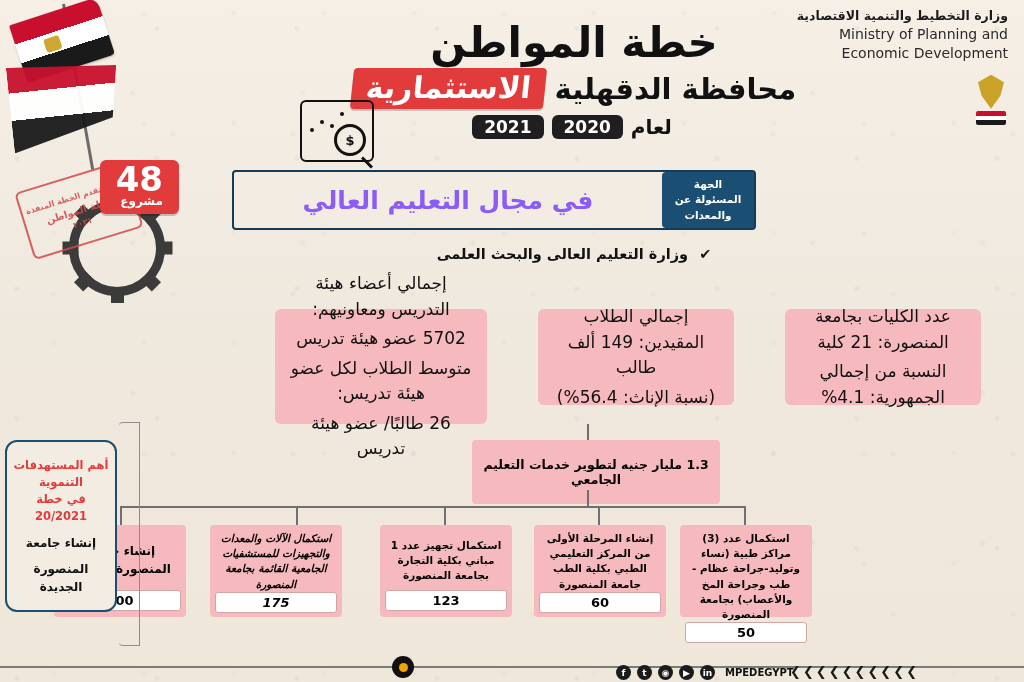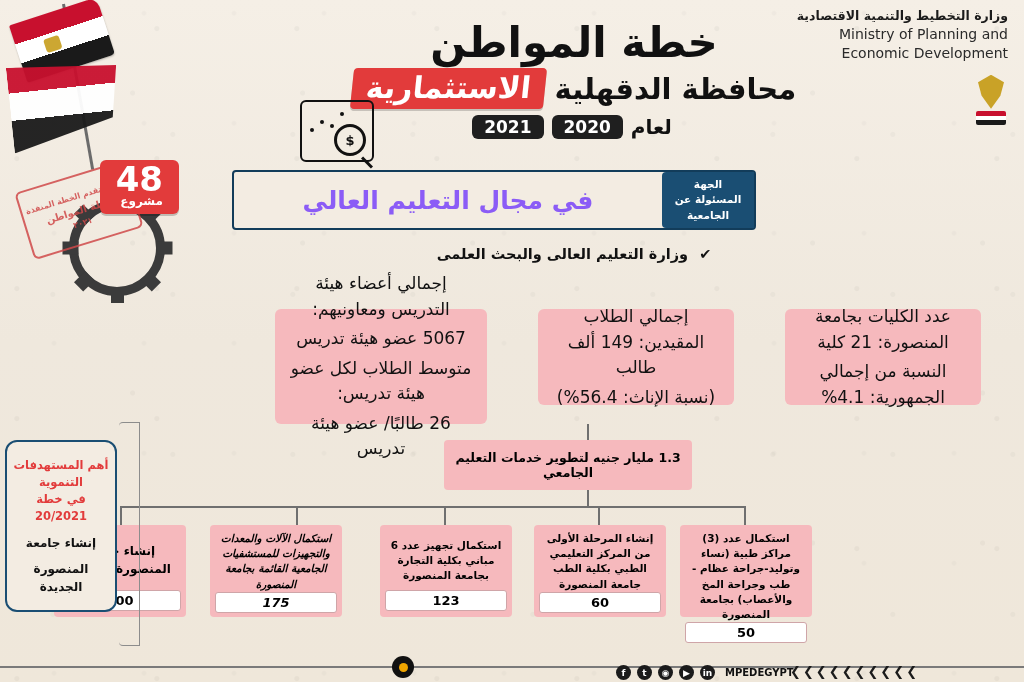--- a/index.html
+++ b/index.html
@@ -90,21 +90,21 @@
 
   
   .card{position:absolute;background:#f6b9bd;border-radius:6px;color:#111;
     display:flex;flex-direction:column;align-items:center;justify-content:center;text-align:center;padding:8px 10px;box-sizing:border-box;}
   .card p{margin:2px 0;font-size:17px;line-height:1.5;}
   #info-1{right:43px;top:309px;width:196px;height:96px;}
   #info-2{right:290px;top:309px;width:196px;height:96px;}
   #info-3{right:537px;top:309px;width:212px;height:115px;}
 
   
-  .root{position:absolute;right:332px;top:440px;width:248px;height:50px;background:#f6b9bd;border-radius:4px;
+  .root{position:absolute;right:304px;top:440px;width:248px;height:64px;background:#f6b9bd;border-radius:4px;
     display:flex;align-items:center;justify-content:center;text-align:center;font-size:12.5px;font-weight:bold;padding:16px 8px;box-sizing:border-box;}
   .conn{position:absolute;background:#6f6f6f;}
 
   .leaf{position:absolute;top:525px;width:132px;height:92px;background:#f6b9bd;border-radius:4px;
     display:flex;flex-direction:column;align-items:center;justify-content:flex-start;text-align:center;padding:6px 6px 0;box-sizing:border-box;}
   .leaf .ltxt{font-size:10.5px;line-height:1.45;font-weight:bold;flex:1;display:flex;align-items:center;justify-content:center;}
   .leaf .val{width:100%;background:#fff;border:1px solid #cfa5a8;border-radius:3px;font-size:13px;font-weight:bold;padding:2px 0;margin-bottom:6px;}
   #leaf-1{right:212px;}
   #leaf-2{right:358px;}
   #leaf-3{right:512px;}
@@ -200,40 +200,40 @@
   <div class="stamp">
     <div>مصر تتقدم الخطة المنفذة</div>
     <div class="big">خطة المواطن</div>
     <div>٢٠٢١</div>
   </div>
 
   <div class="sector">
     <div class="tag">
       <span>الجهة</span>
       <span>المسئولة عن</span>
-      <span>الجامعية</span>
+      <span>والمعدات</span>
     </div>
     <div class="name">في مجال التعليم العالي</div>
   </div>
   <div class="entity">
     <span class="chk">✔</span>
     <span>وزارة التعليم العالى والبحث العلمى</span>
   </div>
 
   <div class="card" id="info-1">
     <p>عدد الكليات بجامعة المنصورة: 21 كلية</p>
     <p>النسبة من إجمالي الجمهورية: 4.1%</p>
   </div>
   <div class="card" id="info-2">
     <p>إجمالي الطلاب المقيدين: 149 ألف طالب</p>
     <p>(نسبة الإناث: 56.4%)</p>
   </div>
   <div class="card" id="info-3">
     <p>إجمالي أعضاء هيئة التدريس ومعاونيهم:</p>
-    <p>5067 عضو هيئة تدريس</p>
+    <p>5702 عضو هيئة تدريس</p>
     <p>متوسط الطلاب لكل عضو هيئة تدريس:</p>
     <p>26 طالبًا/ عضو هيئة تدريس</p>
   </div>
 
   <div class="root">1.3 مليار جنيه لتطوير خدمات التعليم الجامعي</div>
 
   <div class="conn" style="right:435px;top:424px;width:2px;height:16px;"></div>
   <div class="conn" style="right:435px;top:490px;width:2px;height:16px;"></div>
   <div class="conn" style="right:278px;top:506px;width:626px;height:2px;"></div>
   <div class="conn" style="right:278px;top:506px;width:2px;height:19px;"></div>
@@ -244,21 +244,21 @@
 
   <div class="leaf" id="leaf-1">
     <div class="ltxt">استكمال عدد (3) مراكز طبية (نساء وتوليد-جراحة عظام - طب وجراحة المخ والأعصاب) بجامعة المنصورة</div>
     <div class="val">50</div>
   </div>
   <div class="leaf" id="leaf-2">
     <div class="ltxt">إنشاء المرحلة الأولى من المركز التعليمي الطبي بكلية الطب جامعة المنصورة</div>
     <div class="val">60</div>
   </div>
   <div class="leaf" id="leaf-3">
-    <div class="ltxt">استكمال تجهيز عدد 6 مباني بكلية التجارة بجامعة المنصورة</div>
+    <div class="ltxt">استكمال تجهيز عدد 1 مباني بكلية التجارة بجامعة المنصورة</div>
     <div class="val">123</div>
   </div>
   <div class="leaf" id="leaf-4">
     <div class="ltxt">استكمال الآلات والمعدات والتجهيزات للمستشفيات الجامعية القائمة بجامعة المنصورة</div>
     <div class="val">175</div>
   </div>
   <div class="leaf" id="leaf-5">
     <div class="ltxt">إنشاء جامعة المنصورة الجديدة</div>
     <div class="val">500</div>
   </div>

